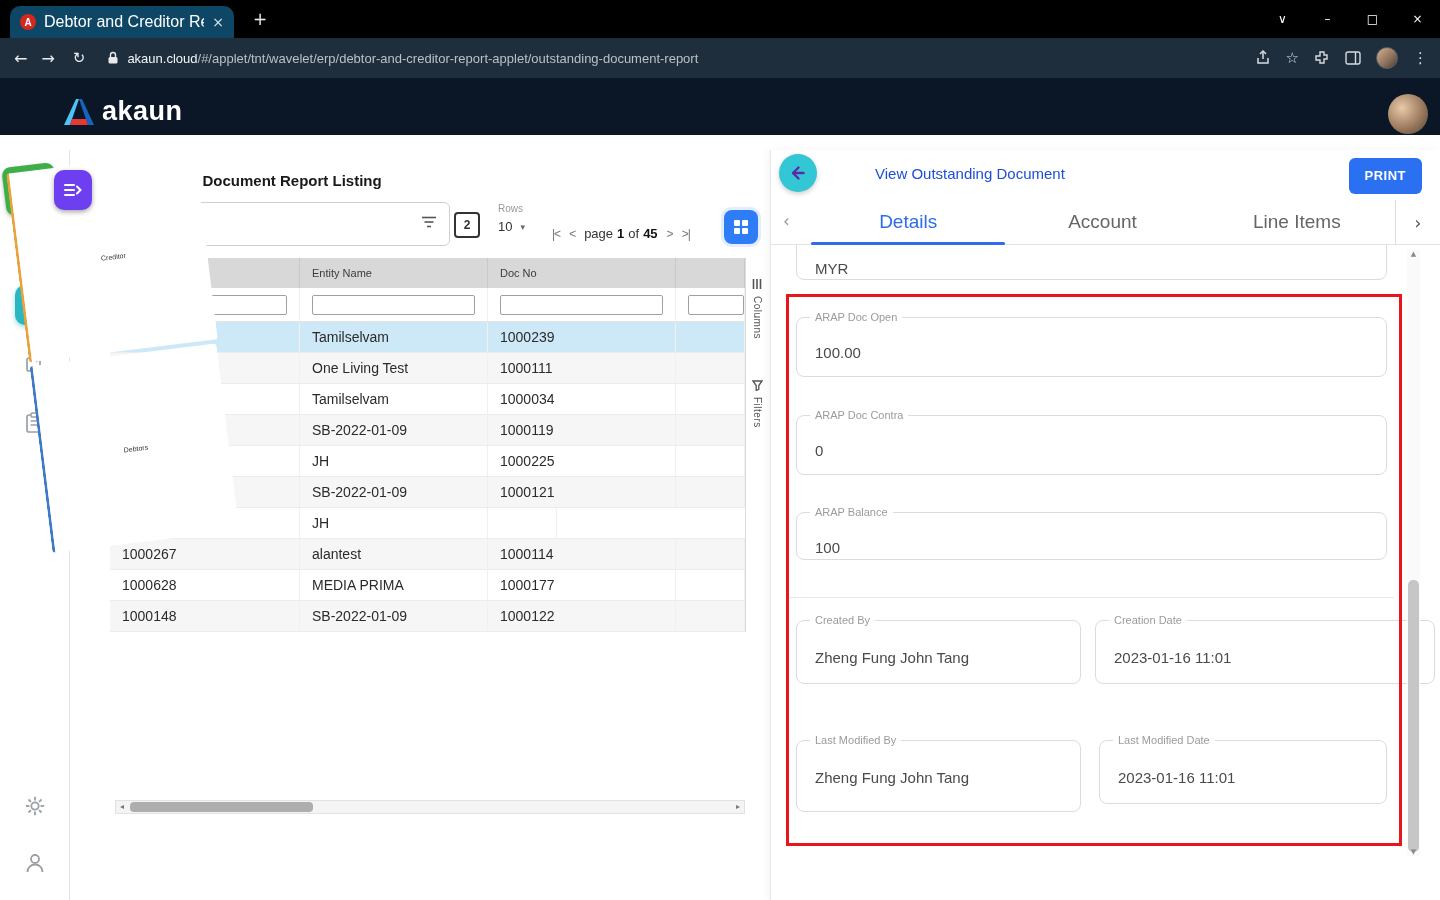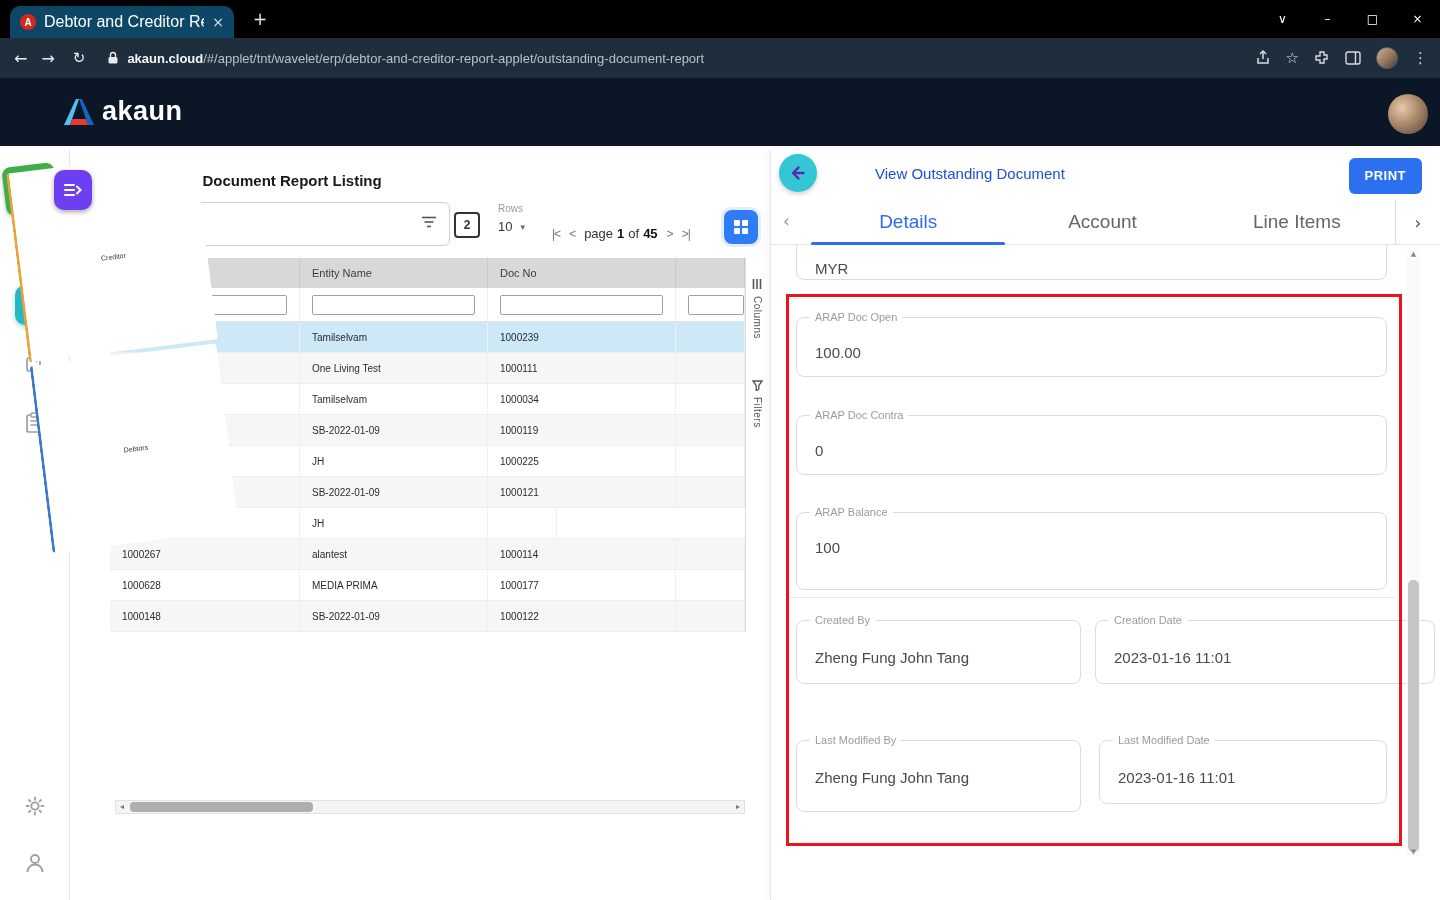--- a/index.html
+++ b/index.html
@@ -21,31 +21,31 @@
   .win-controls { position:absolute; right:0; top:0; height:38px; display:flex; }
   .win-controls span { width:45px; height:38px; line-height:38px; text-align:center; color:#fff; font-size:12px; }
 
   
   .toolbar { position:absolute; top:38px; left:0; right:0; height:40px; background:#1f2e3c;
              display:flex; align-items:center; color:#e8eaed; }
   .nav-btn { margin-left:14px; font-size:16px; color:#e8eaed; }
   .reload-btn { margin-left:18px; font-size:15px; }
   .lock { margin-left:22px; display:flex; align-items:center; }
   .url { margin-left:8px; font-size:13px; white-space:nowrap; }
-  .url .domain { color:#f3f5f7; font-weight:bold; }
+  .url .domain { color:#f3f5f7; font-weight:normal; }
   .url .path { color:#b9c0c7; }
   .toolbar-right { margin-left:auto; display:flex; align-items:center; gap:15px; margin-right:12px; }
   .tb-ic { display:flex; align-items:center; }
   .star { font-size:15px; color:#d7dbe0; }
   .dots { font-size:15px; color:#d7dbe0; }
   .avatar-sm { width:22px; height:22px; border-radius:50%;
                background:linear-gradient(135deg,#d8b08c,#8a6f5a 60%,#483b31); border:1px solid #55616d; }
 
   
-  .app-header { position:absolute; top:78px; left:0; right:0; height:68px; background:#0b1626;padding-left:32px; }
+  .app-header { position:absolute; top:78px; left:0; right:0; height:57px; background:#0b1626;padding-left:32px; }
   .logo { position:absolute; left:64px; top:18px; display:flex; align-items:center; gap:8px; }
   .brand { color:#fff; font-size:27px; font-weight:bold; letter-spacing:.5px; }
   .header-avatar { position:absolute; right:12px; top:16px; width:40px; height:40px; border-radius:50%;
                    background:radial-gradient(circle at 35% 35%, #e8c9a8, #9c7b5e 55%, #4e4238); }
 
   
   .workspace { position:absolute; top:150px; left:0; right:0; bottom:0; background:#fff; }
 
   
   .sidebar { position:absolute; left:0; top:0; width:70px; height:100%; background:#fff; border-right:1px solid #e3e3e3; }
@@ -97,21 +97,21 @@
   .c1 { width:190px; flex:0 0 190px; } .c2 { width:188px; flex:0 0 188px; }
   .c3 { width:188px; flex:0 0 188px; } .c4 { width:69px; flex:0 0 69px; }
   .filter-row { display:flex; height:34px; background:#fff; border-bottom:1px solid #e4e4e4; }
   .fcell { display:flex; align-items:center; border-right:1px solid #f0f0f0; }
   .fcell input { margin-left:12px; height:20px; width:calc(100% - 24px); border:1px solid #a0a0a0; border-radius:2px;
                  font-family:inherit; font-size:11px; padding:0 4px; }
   .fcell.c4 input { width:calc(100% - 10px); }
   .trow { display:flex; height:31px; border-bottom:1px solid #ececec; background:#fff; }
   .tbody .trow:nth-child(even) { background:#f6f6f6; }
   .trow.selected { background:#cde9f8; }
-  .td { font-size:10px; color:#2b2b2b; line-height:31px; padding-left:12px; border-right:1px solid #f0f0f0;
+  .td { font-size:14px; color:#2b2b2b; line-height:31px; padding-left:12px; border-right:1px solid #f0f0f0;
         white-space:nowrap; overflow:hidden; }
 
   .v-strip { position:absolute; left:675px; top:108px; width:22px; height:374px; border-left:1px solid #dcdcdc; }
   .v-btn { position:absolute; left:0; width:22px; display:flex; flex-direction:column; align-items:center; gap:6px; }
   .v-btn .v-text { writing-mode:vertical-rl; font-size:10px; color:#555; letter-spacing:.5px; }
   .v-btn.columns { top:20px; } .v-btn.filters { top:122px; }
 
   .h-scrollbar { position:absolute; left:45px; top:650px; width:630px; height:14px; background:#f4f4f4;
                  border:1px solid #e2e2e2; }
   .h-arrow { position:absolute; top:0; width:12px; height:12px; font-size:8px; color:#777; text-align:center; line-height:12px; }
@@ -141,21 +141,21 @@
 
   .detail-content { position:absolute; left:0; top:95px; right:0; bottom:0; overflow:hidden; }
   .field { position:absolute; border:1px solid #dcdcdc; border-radius:8px; background:#fff; }
   .field-label { position:absolute; top:-7px; left:13px; background:#fff; padding:0 5px; font-size:11px; color:#9b9b9b;
                  white-space:nowrap; }
   .field-value { position:absolute; left:18px; top:26px; font-size:15px; color:#4a4a4a; white-space:nowrap; }
   .myr-field { left:25px; top:-20px; width:591px; height:55px; }
   .myr-field .field-value { top:34px; }
   .f1 { left:25px; top:72px;  width:591px; height:60px; }
   .f2 { left:25px; top:170px; width:591px; height:60px; }
-  .f3 { left:25px; top:267px; width:591px; height:78px; }
+  .f3 { left:25px; top:267px; width:591px; height:48px; }
   .divider { position:absolute; left:18px; top:352px; width:605px; border-top:1px solid #e8e8e8; }
   .p1a { left:25px;  top:375px; width:285px; height:64px; }
   .p1b { left:324px; top:375px; width:340px; height:64px; }
   .p2a { left:25px;  top:495px; width:285px; height:72px; }
   .p2b { left:328px; top:495px; width:288px; height:64px; }
   .pair .field-value { top:28px; }
 
   .annotation { position:absolute; left:15px; top:49px; width:616px; height:552px; border:3px solid #e9151b;
                 pointer-events:none; z-index:5; }
 

